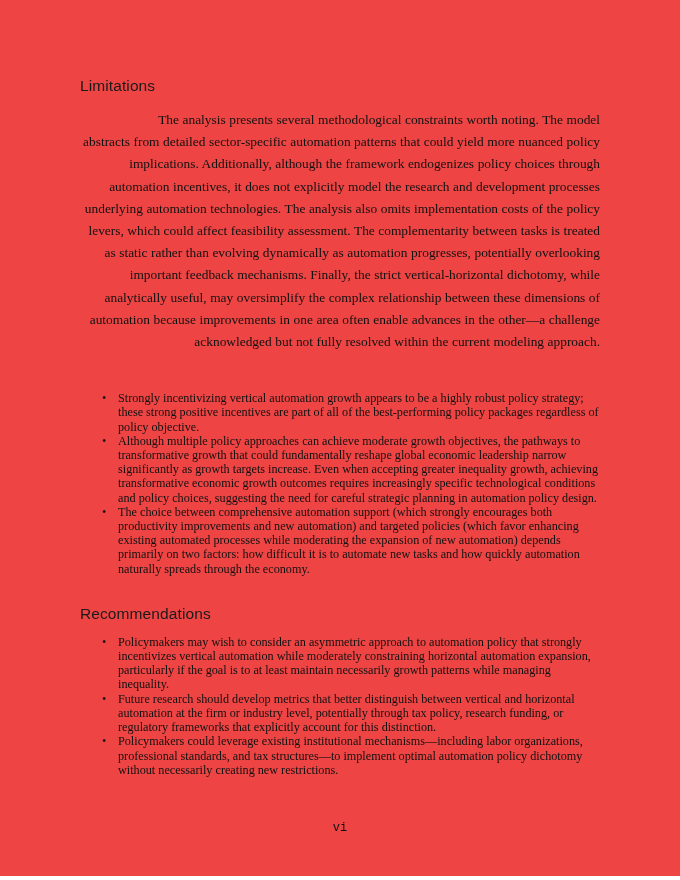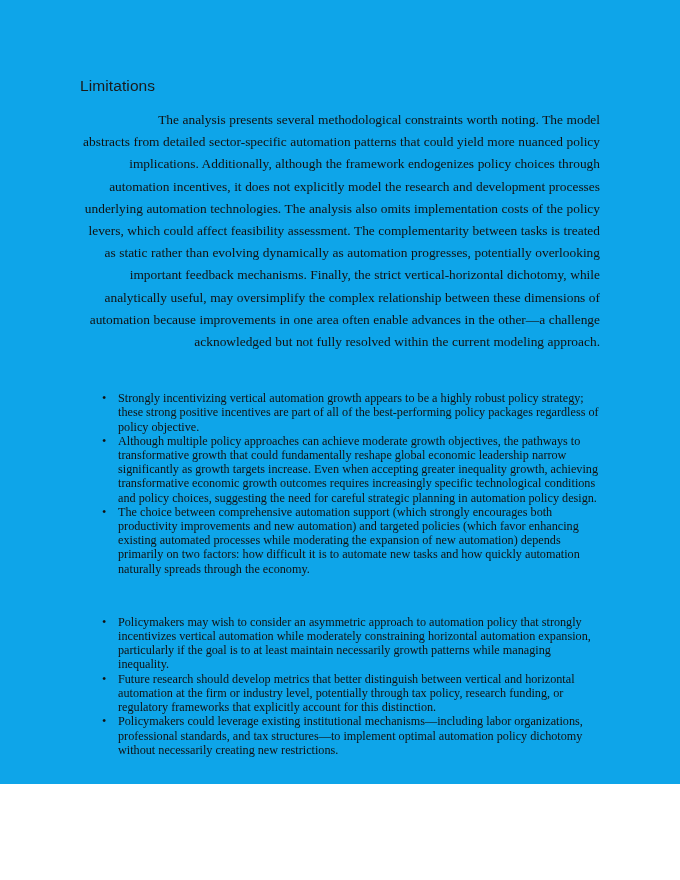--- a/index.html
+++ b/index.html
@@ -3,22 +3,22 @@
 <meta charset="utf-8">
 <style>
   html, body {
     margin: 0;
     padding: 0;
     background: #ffffff;
   }
   .page {
     position: relative;
     width: 680px;
-    height: 784px;
-    background: #0ea5e9;
+    height: 876px;
+    background: #ef4444;
     overflow: hidden;
     box-sizing: border-box;
   }
   .content {
     position: absolute;
     left: 80px;
     top: 76px;
     width: 520px;
   }
   h2.section-heading {
@@ -73,21 +73,21 @@
   }
   ul.bullet-list > li .bullet-text {
     display: block;
   }
   .page-number {
     position: absolute;
     left: 0;
     right: 0;
     top: 820px;
     text-align: center;
-    font-family: Liberation Serif, serif;
+    font-family: Liberation Mono, monospace;
     font-size: 12px;
     color: #111111;
     line-height: 16px;
   }
 </style>
 </head>
 <body>
 
 <div class="page">
   <div class="content">
@@ -109,20 +109,21 @@
         <span class="bullet-text">Although multiple policy approaches can achieve moderate growth objectives, the pathways to transformative growth that could fundamentally reshape global economic leadership narrow significantly as growth targets increase. Even when accepting greater inequality growth, achieving transformative economic growth outcomes requires increasingly specific technological conditions and policy choices, suggesting the need for careful strategic planning in automation policy design.</span>
       </li>
       <li>
         <span class="bullet-marker">•</span>
         <span class="bullet-text">The choice between comprehensive automation support (which strongly encourages both productivity improvements and new automation) and targeted policies (which favor enhancing existing automated processes while moderating the expansion of new automation) depends primarily on two factors: how difficult it is to automate new tasks and how quickly automation naturally spreads through the economy.</span>
       </li>
     </ul>
 
     <div class="gap-before-recs"></div>
 
+    <h2 class="section-heading">Recommendations</h2>
     <div class="gap-heading-list"></div>
     <ul class="bullet-list">
       <li>
         <span class="bullet-marker">•</span>
         <span class="bullet-text">Policymakers may wish to consider an asymmetric approach to automation policy that strongly incentivizes vertical automation while moderately constraining horizontal automation expansion, particularly if the goal is to at least maintain necessarily growth patterns while managing inequality.</span>
       </li>
       <li>
         <span class="bullet-marker">•</span>
         <span class="bullet-text">Future research should develop metrics that better distinguish between vertical and horizontal automation at the firm or industry level, potentially through tax policy, research funding, or regulatory frameworks that explicitly account for this distinction.</span>
       </li>

